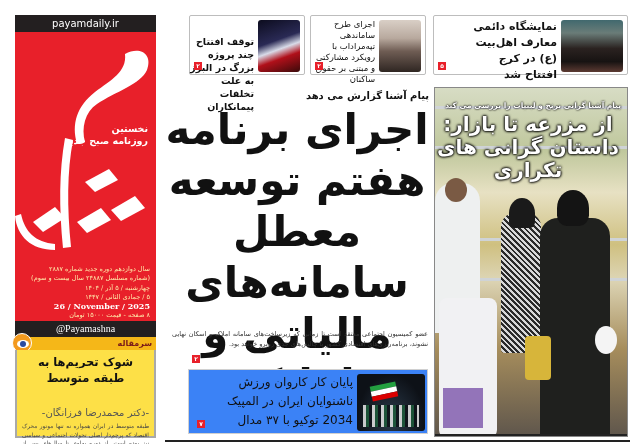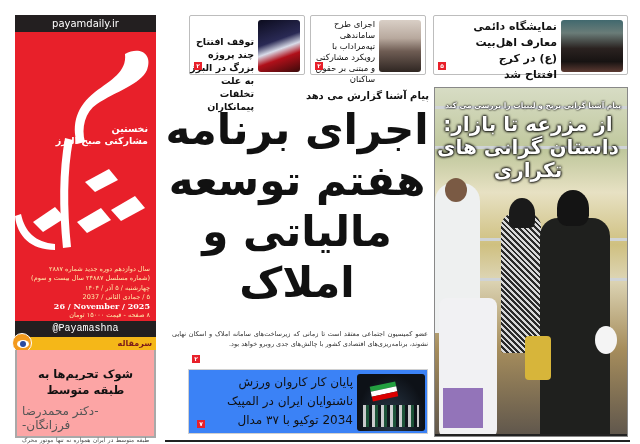--- a/index.html
+++ b/index.html
@@ -21,21 +21,21 @@
     position: absolute; right: 8px; top: 108px; color: #fff; font-size: 9.5px;
     text-align: right; line-height: 12px; font-weight: bold;
   }
   .masthead .issue-info {
     position: absolute; right: 6px; top: 250px; color: #ffe9a8; font-size: 6.5px;
     text-align: right; line-height: 9.3px; white-space: nowrap;
   }
   .masthead .issue-info .en { color: #fff; direction: ltr; font-family: "DejaVu Serif", serif; font-weight: bold; font-size: 8px; display: block; text-align: right; }
   .social-bar {
     position: absolute; left: 15px; top: 321px; width: 141px; height: 16px;
-    background: #231f20; color: #fff; font-family: Liberation Mono, monospace;
+    background: #231f20; color: #fff; font-family: Liberation Serif, serif;
     font-size: 10px; text-align: center; line-height: 16px; direction: ltr;
   }
 
   
   .editorial-head {
     position: absolute; left: 15px; top: 337px; width: 141px; height: 13px;
     background: #f5b718; border-radius: 0;
   }
   .editorial-head .label { position: absolute; right: 4px; top: 0; font-size: 8px; line-height: 13px; color: #7a1a1a; font-weight: bold; }
   .eye-icon {
@@ -45,24 +45,24 @@
   .eye-icon::before {
     content: ""; position: absolute; left: 4px; top: 6px; width: 12px; height: 8px;
     background: #fff; border-radius: 50%;
   }
   .eye-icon::after {
     content: ""; position: absolute; left: 7px; top: 7px; width: 6px; height: 6px;
     background: #2b4aa0; border-radius: 50%;
   }
   .editorial-box {
     position: absolute; left: 15px; top: 350px; width: 141px; height: 88px;
-    border: 2px solid #a9a9a9; border-top: none; background: #fca5a5; padding: 16px 5px;
+    border: 2px solid #a9a9a9; border-top: none; background: #fde047; padding: 4px 5px;
   }
   .editorial-box .ed-title { font-size: 11.5px; font-weight: bold; text-align: center; line-height: 16px; color: #111; }
-  .editorial-box .ed-author { font-size: 12px; text-align: left; color: #555; margin-top: 6px; }
+  .editorial-box .ed-author { font-size: 10px; text-align: right; color: #555; margin-top: 21px; }
   .editorial-box .ed-body { font-size: 5.8px; line-height: 8.5px; text-align: justify; color: #444; margin-top: 4px; }
 
   
   .teaser {
     position: absolute; top: 15px; height: 60px; border: 1px solid #bdbdbd; border-radius: 2px; background: #fff;
   }
   .teaser .thumb { position: absolute; top: 4px; right: 4px; border-radius: 3px; overflow: hidden; }
   .teaser .t-text { position: absolute; top: 3px; font-weight: bold; text-align: right; color: #111; }
   .page-badge {
     position: absolute; width: 8px; height: 8px; background: #e8202a; color: #fff;
@@ -144,27 +144,27 @@
     <path d="M110 22 C 125 14, 138 22, 132 38 C 126 52, 100 60, 82 72 C 70 80, 66 96, 70 110 L 62 112 C 56 92, 62 74, 80 60 C 96 48, 112 40, 110 22 Z" fill="#fff"></path>
     <path d="M58 108 C 52 140, 52 175, 56 215 L 48 216 C 44 175, 44 140, 50 106 Z" fill="#fff"></path>
     <path d="M18 190 L 40 175 L 50 186 L 28 200 Z" fill="#fff"></path>
     <path d="M62 190 L 86 176 L 96 188 L 72 201 Z" fill="#fff"></path>
     <path d="M96 178 L 120 164 L 130 176 L 106 189 Z" fill="#fff"></path>
     <path d="M70 150 L 94 137 L 103 148 L 80 160 Z" fill="#fff"></path>
     <path d="M6 182 C 10 200, 20 210, 40 212 L 40 218 C 16 218, 2 204, 0 184 Z" fill="#fff"></path>
   </svg>
   <div class="tagline">
     <div>نخستین</div>
-    <div>مشارکتی صبح البرز</div>
+    <div>روزنامه صبح جدید</div>
   </div>
   <div class="issue-info">
     <div>سال دوازدهم دوره جدید شماره ۲۸۸۷</div>
     <div>(شماره مسلسل ۲۴۸۸۷ سال بیست و سوم)</div>
     <div>چهارشنبه / ۵ آذر / ۱۴۰۴</div>
-    <div>۵ / جمادی الثانی / 2037</div>
+    <div>۵ / جمادی الثانی / ۱۴۴۷</div>
     <span class="en">26 / November / 2025</span>
     <div>۸ صفحه - قیمت ۱۵۰۰۰ تومان</div>
   </div>
 </div>
 <div class="social-bar">@Payamashna</div>
 
 <div class="editorial-head">
   <span class="label">سرمقاله</span>
 </div>
 <div class="eye-icon"></div>
@@ -188,20 +188,21 @@
 <div class="teaser" id="teaser3">
   <div class="thumb"></div>
   <div class="t-text">نمایشگاه دائمی معارف اهل‌بیت (ع) در کرج افتتاح شد</div>
   <div class="page-badge">۵</div>
 </div>
 
 <div class="kicker">پیام آشنا گزارش می دهد</div>
 <div class="headline">
   <span class="line">اجرای برنامه</span>
   <span class="line">هفتم توسعه</span>
+  <span class="line">معطل سامانه‌های</span>
   <span class="line">مالیاتی و املاک</span>
 </div>
 <div class="lead">عضو کمیسیون اجتماعی معتقد است تا زمانی که زیرساخت‌های سامانه املاک و اسکان نهایی نشوند، برنامه‌ریزی‌های اقتصادی کشور با چالش‌های جدی روبرو خواهد بود.</div>
 <div class="page-badge" id="lead-badge">۲</div>
 
 <div class="sports-box">
   <div class="thumb">
     <div class="flag">
       <div style="background:#239f40"></div>
       <div style="background:#fff"></div>

